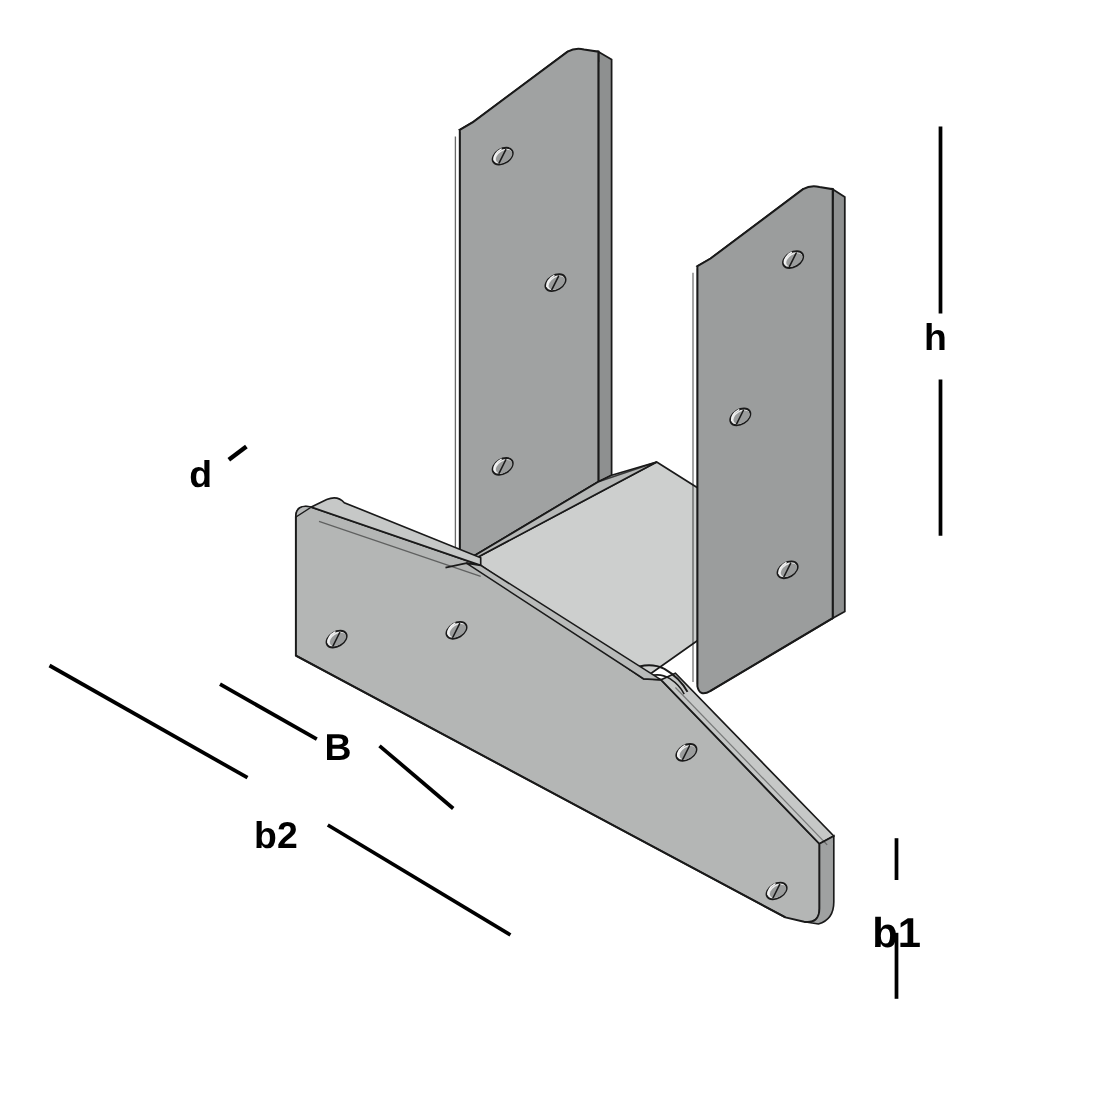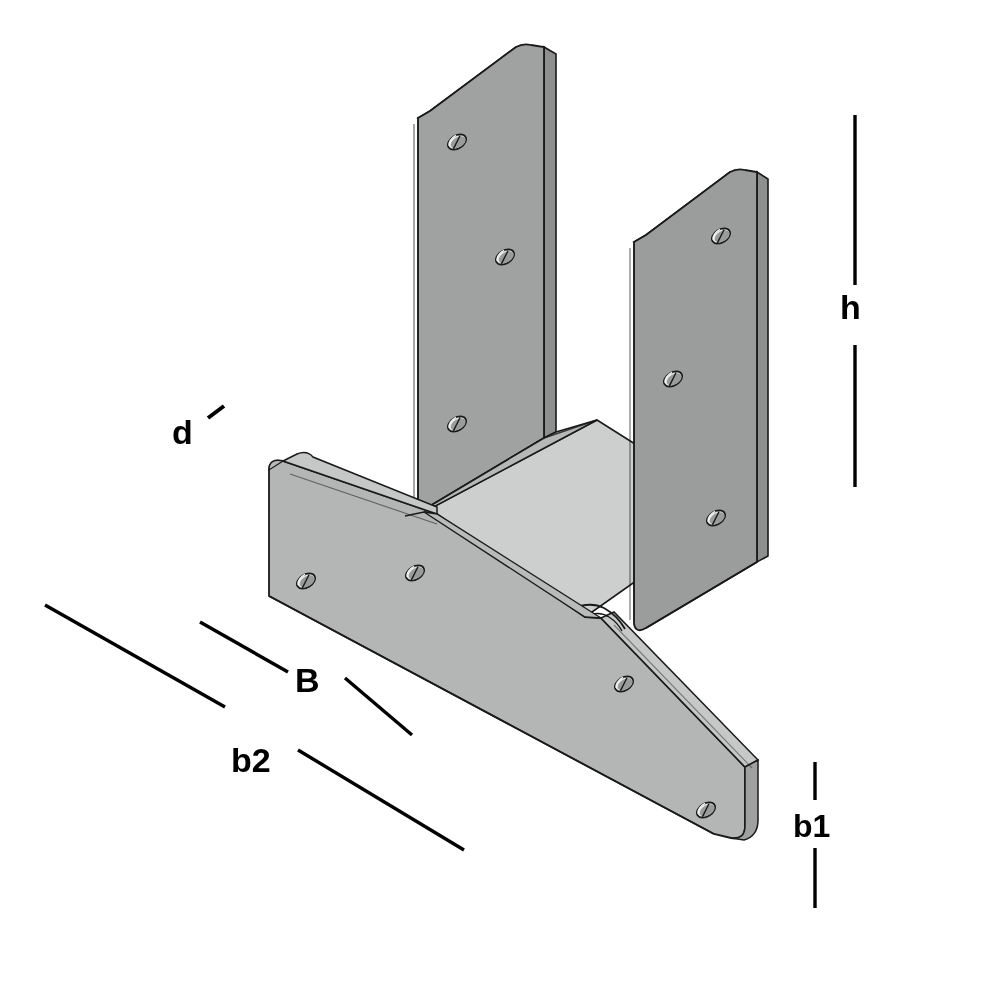--- a/index.html
+++ b/index.html
@@ -10,21 +10,21 @@
   .dimlabel{
     position:absolute;
     font-family:"Liberation Sans","DejaVu Sans",sans-serif;
     font-weight:bold;
     color:#000000;
     white-space:nowrap;
     line-height:1;
     user-select:none;
   }
   #label-h   {left:840px; top:290px; font-size:34px;}
-  #label-b1  {left:793px; top:810px; font-size:32px;}
+  #label-b1  {left:793px; top:830px; font-size:38px;}
   #label-B   {left:295px; top:663px; font-size:34px;}
   #label-b2  {left:231px; top:707px; font-size:34px;margin-top:36px;}
   #label-d   {left:172px; top:415px; font-size:34px;}
 </style>
 </head>
 <body>
 
 <div id="stage">
 
   <svg id="drawing" viewBox="0 0 1000 1000">

